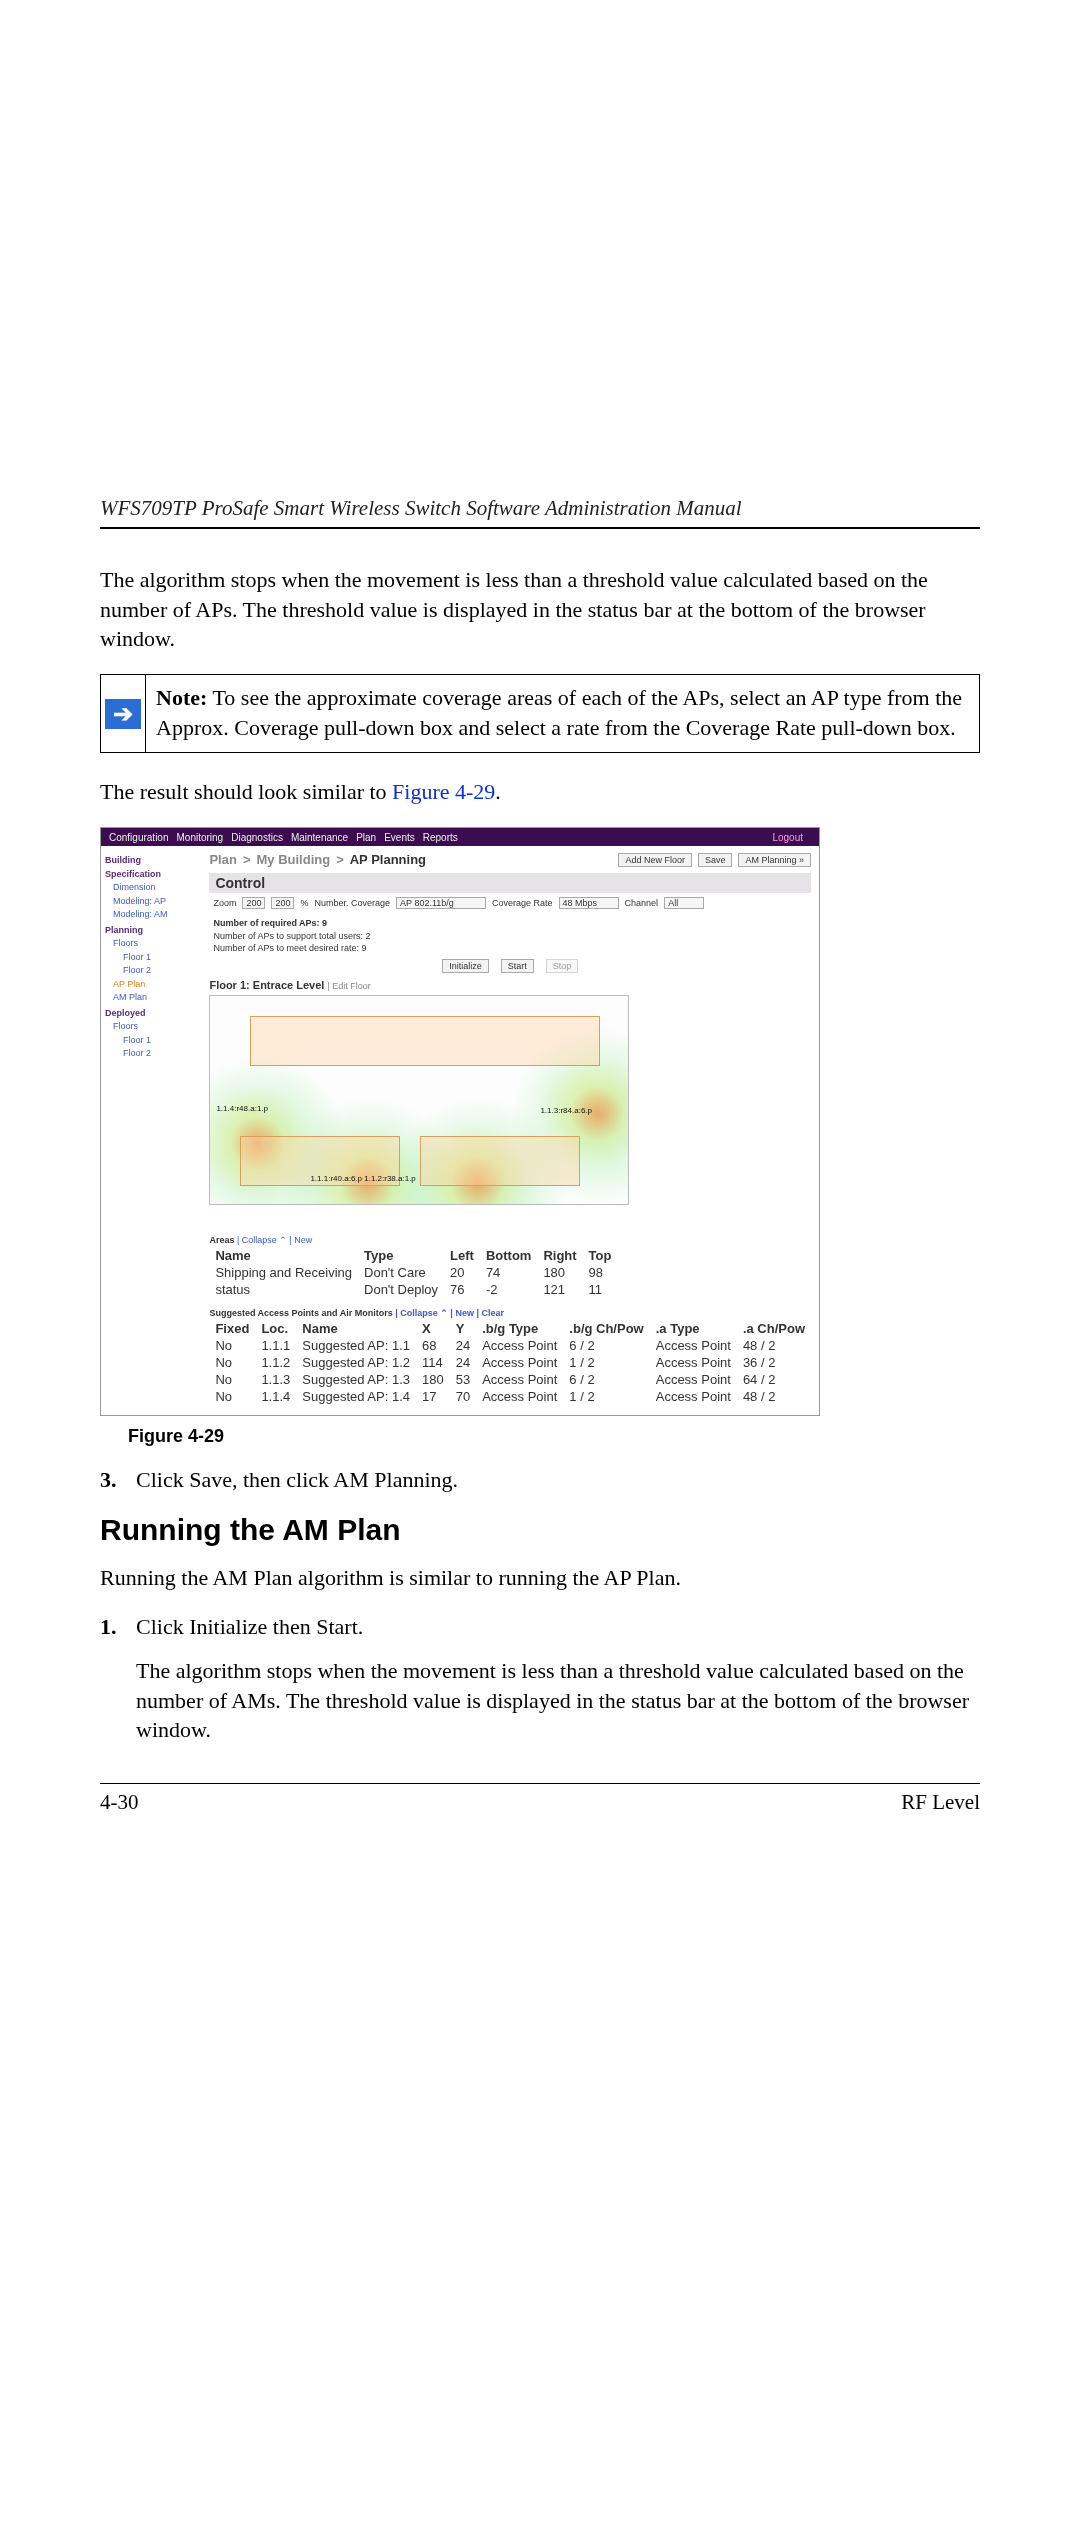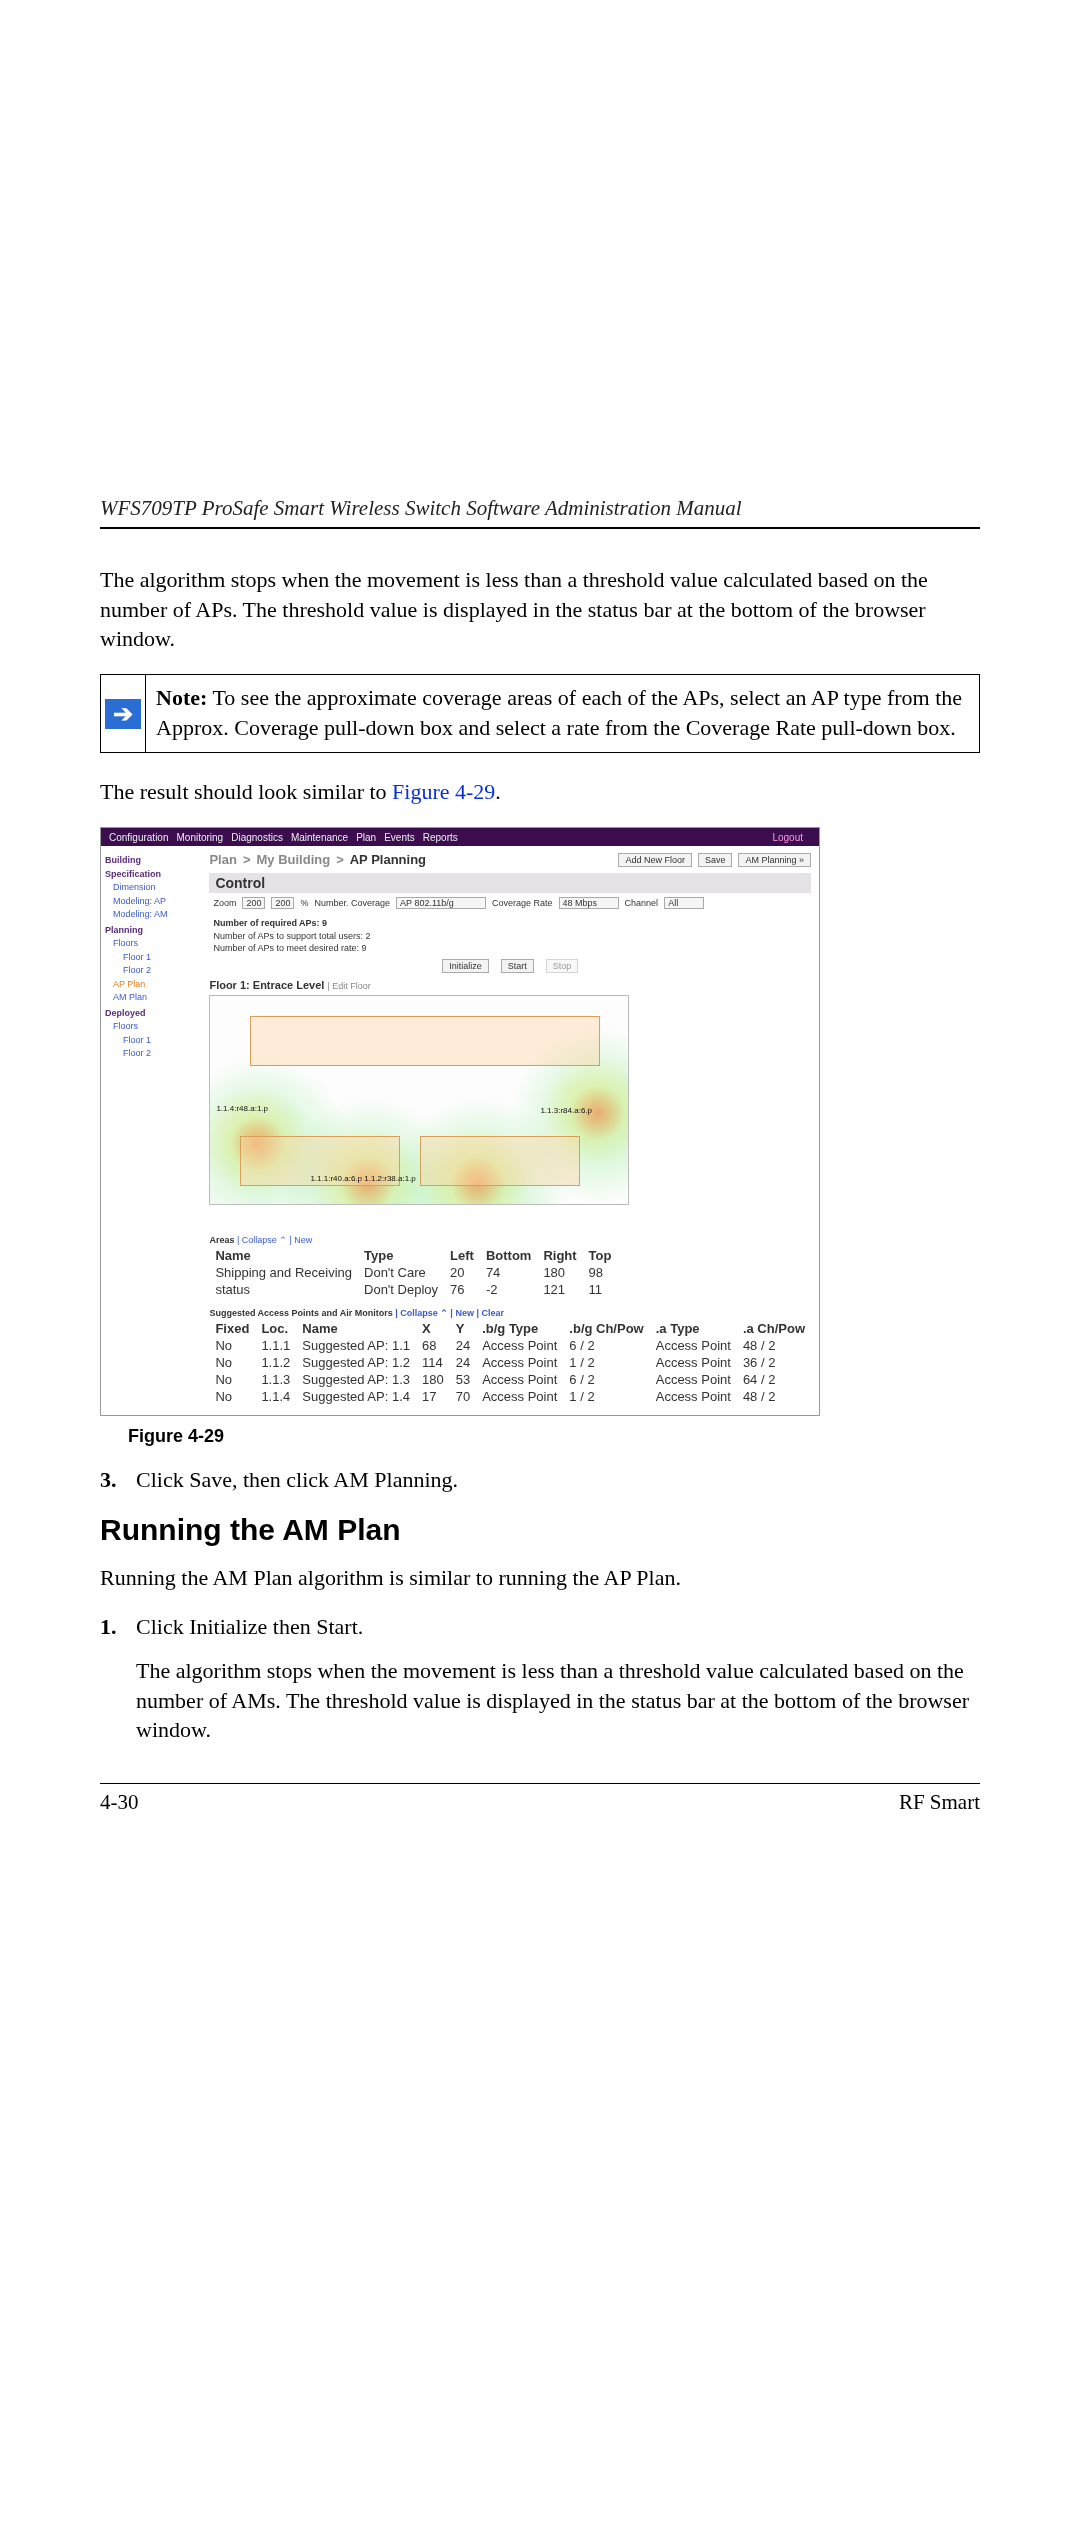--- a/index.html
+++ b/index.html
@@ -463,16 +463,16 @@
   <div class="numbered">
     <span class="n">1.</span>
     <div class="c">
       <div>Click Initialize then Start.</div>
       <p class="body-text" style="margin-top:14px;">The algorithm stops when the movement is less than a threshold value calculated based on the number of AMs. The threshold value is displayed in the status bar at the bottom of the browser window.</p>
     </div>
   </div>
 
   <div class="footer">
     <span>4-30</span>
-    <span>RF Smart</span>
+    <span>RF Level</span>
   </div>
 
 </div>
 
 </body></html>

